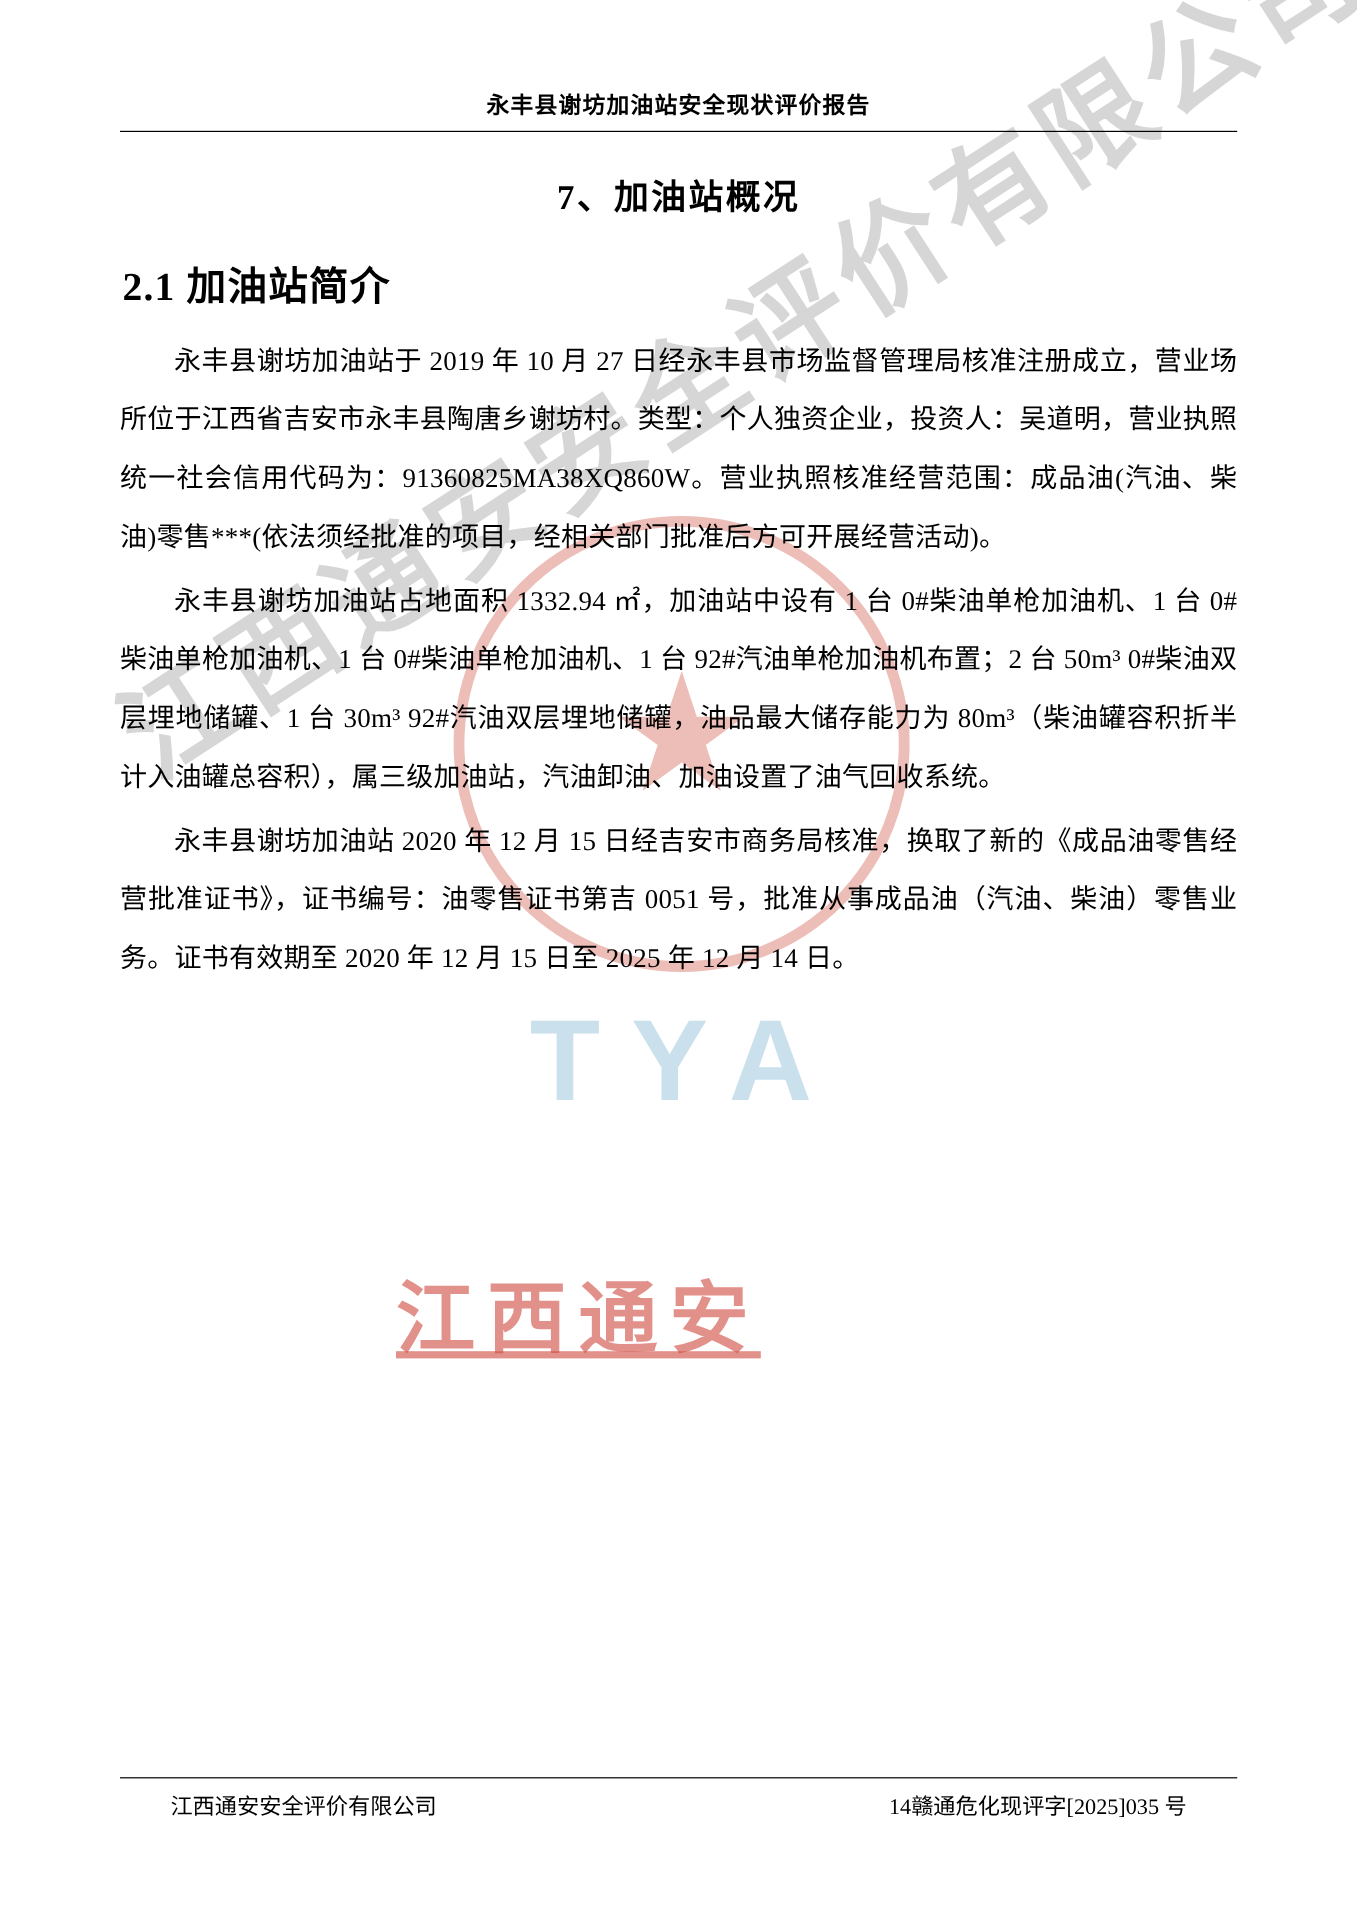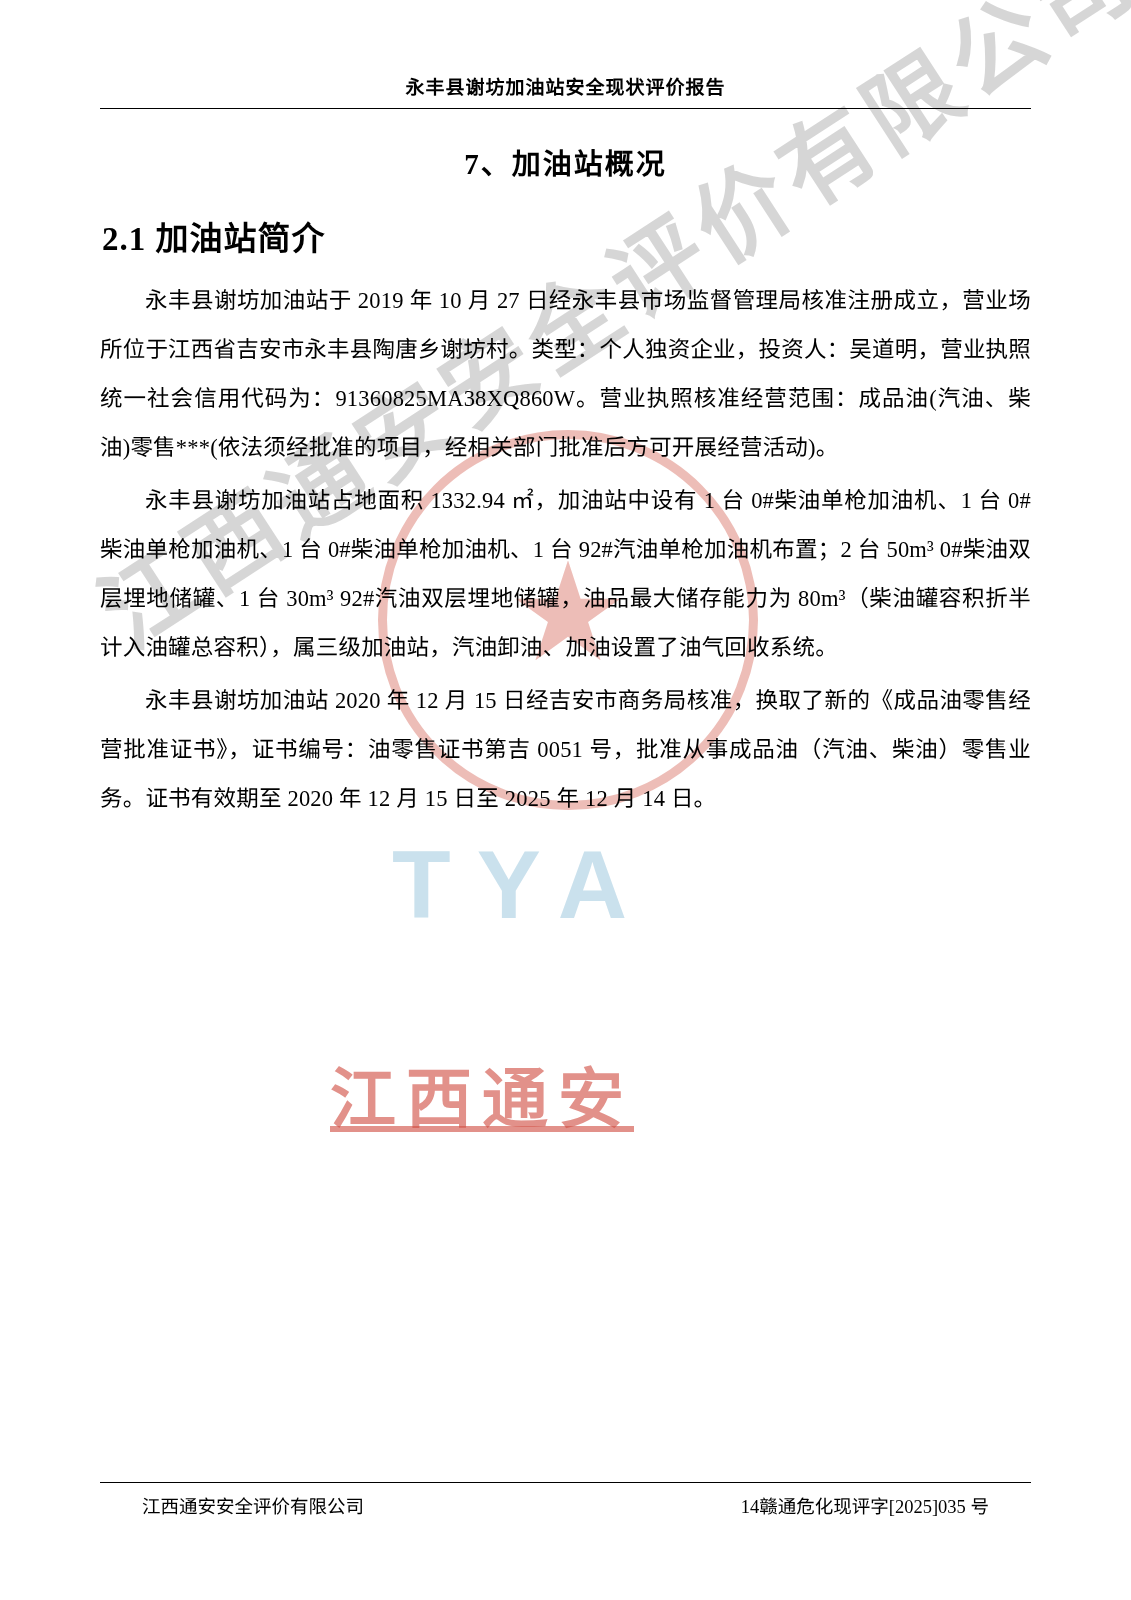--- a/index.html
+++ b/index.html
@@ -44,20 +44,21 @@
     color: rgba(214, 108, 96, 0.45);
     font-size: 112px;
     line-height: 110px;
     text-align: center;
   }
   .wm-tya {
     position: absolute;
     left: 392px;
     top: 830px;
     width: 360px;
+    text-align: center;
     font-family: "Liberation Sans", sans-serif;
     font-weight: bold;
     font-size: 96px;
     letter-spacing: 26px;
     color: rgba(150, 195, 220, 0.5);
   }
   .wm-red-text {
     position: absolute;
     left: 330px;
     top: 1045px;

